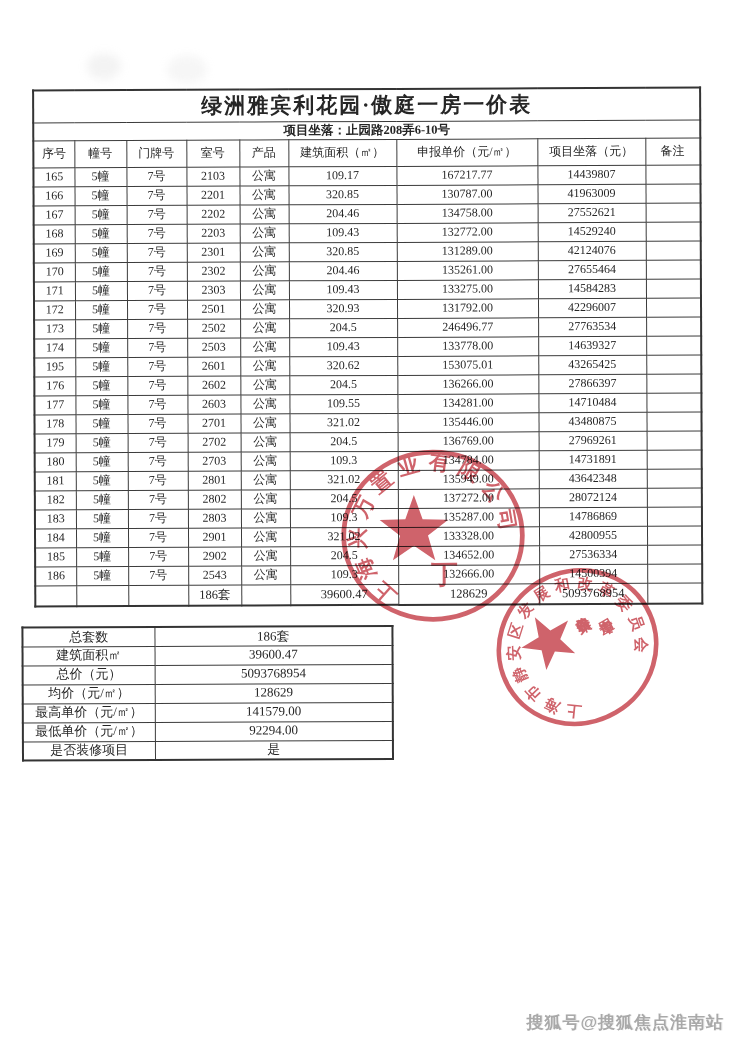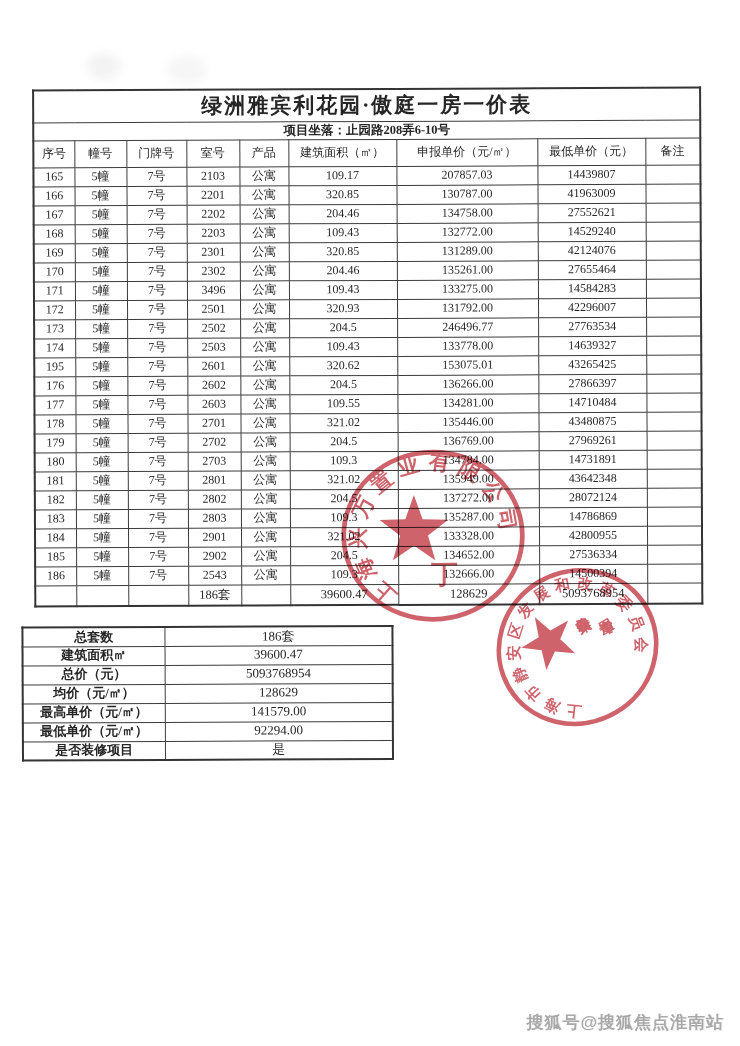--- a/index.html
+++ b/index.html
@@ -30,21 +30,21 @@
   .header-row th { height:27px; font-weight:normal; }
   .price-table tbody td { height:19px; }
   .total-row td { height:21px; font-size:12.5px; }
 
   
   .summary-table { position:absolute; left:20px; top:625px; width:372px; border:2px solid #343434; }
   .summary-table td {
     border:1px solid #3c3c3c; text-align:center; vertical-align:middle;
     font-size:13px; height:19px; padding:0; line-height:1.1; white-space:nowrap;
   }
-  .summary-table td.lbl { font-weight:bold; width:142px; }
+  .summary-table td.lbl { font-weight:normal; width:132px; }
 
   
   .stamp { position:absolute; mix-blend-mode:multiply; opacity:0.82; }
   .stamp text { font-family:"Liberation Serif","DejaVu Serif",serif; font-weight:bold; }
 
   
   .watermark {
     position:absolute; right:16px; bottom:12px;
     font-family:"Liberation Sans","DejaVu Sans",sans-serif;
     font-size:17px; font-weight:bold; letter-spacing:1px;
@@ -79,33 +79,33 @@
         <th colspan="9">项目坐落：止园路208弄6-10号</th>
       </tr>
       <tr class="header-row">
           <th>序号</th>
           <th>幢号</th>
           <th>门牌号</th>
           <th>室号</th>
           <th>产品</th>
           <th>建筑面积（㎡）</th>
           <th>申报单价（元/㎡）</th>
-          <th>最低单价（元）</th>
+          <th>项目坐落（元）</th>
           <th>备注</th>
         </tr>
     </thead>
     <tbody>
         <tr>
           <td>165</td>
           <td>5幢</td>
           <td>7号</td>
           <td>2103</td>
           <td>公寓</td>
           <td>109.17</td>
-          <td>207857.03</td>
+          <td>167217.77</td>
           <td>14439807</td>
           <td></td>
         </tr>
         <tr>
           <td>166</td>
           <td>5幢</td>
           <td>7号</td>
           <td>2201</td>
           <td>公寓</td>
           <td>320.85</td>
@@ -154,21 +154,21 @@
           <td>公寓</td>
           <td>204.46</td>
           <td>135261.00</td>
           <td>27655464</td>
           <td></td>
         </tr>
         <tr>
           <td>171</td>
           <td>5幢</td>
           <td>7号</td>
-          <td>3496</td>
+          <td>2303</td>
           <td>公寓</td>
           <td>109.43</td>
           <td>133275.00</td>
           <td>14584283</td>
           <td></td>
         </tr>
         <tr>
           <td>172</td>
           <td>5幢</td>
           <td>7号</td>

